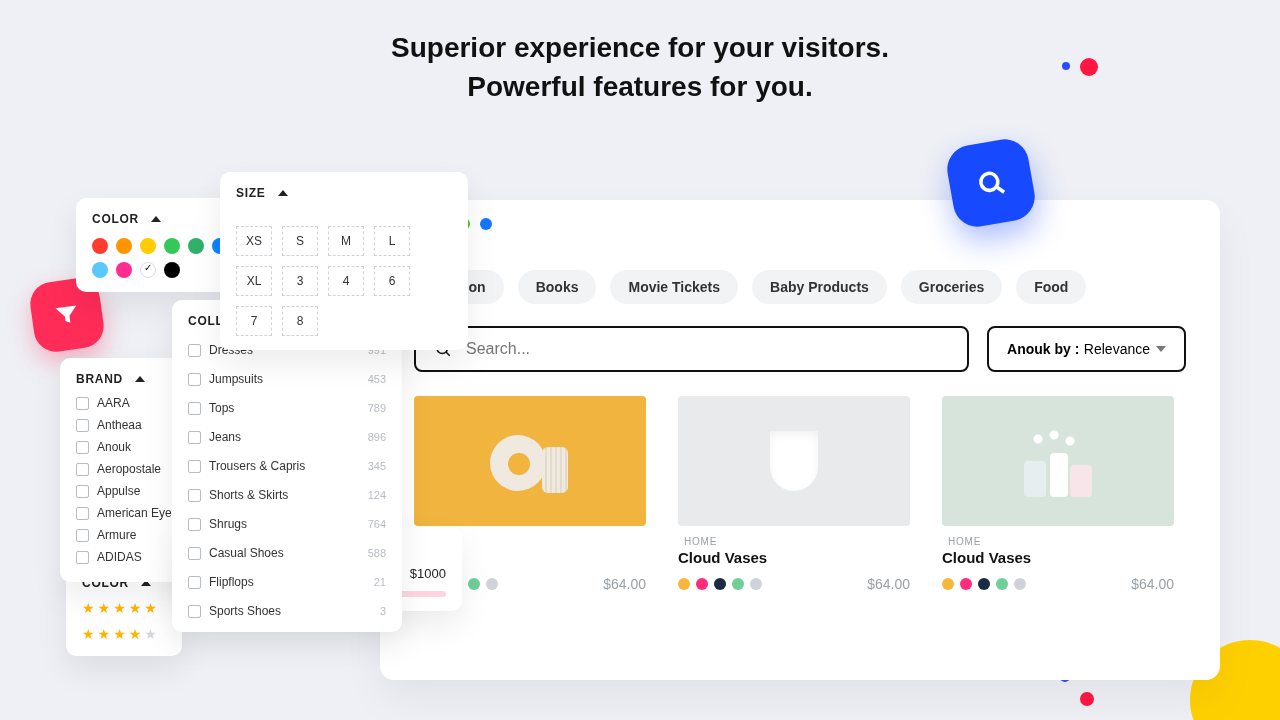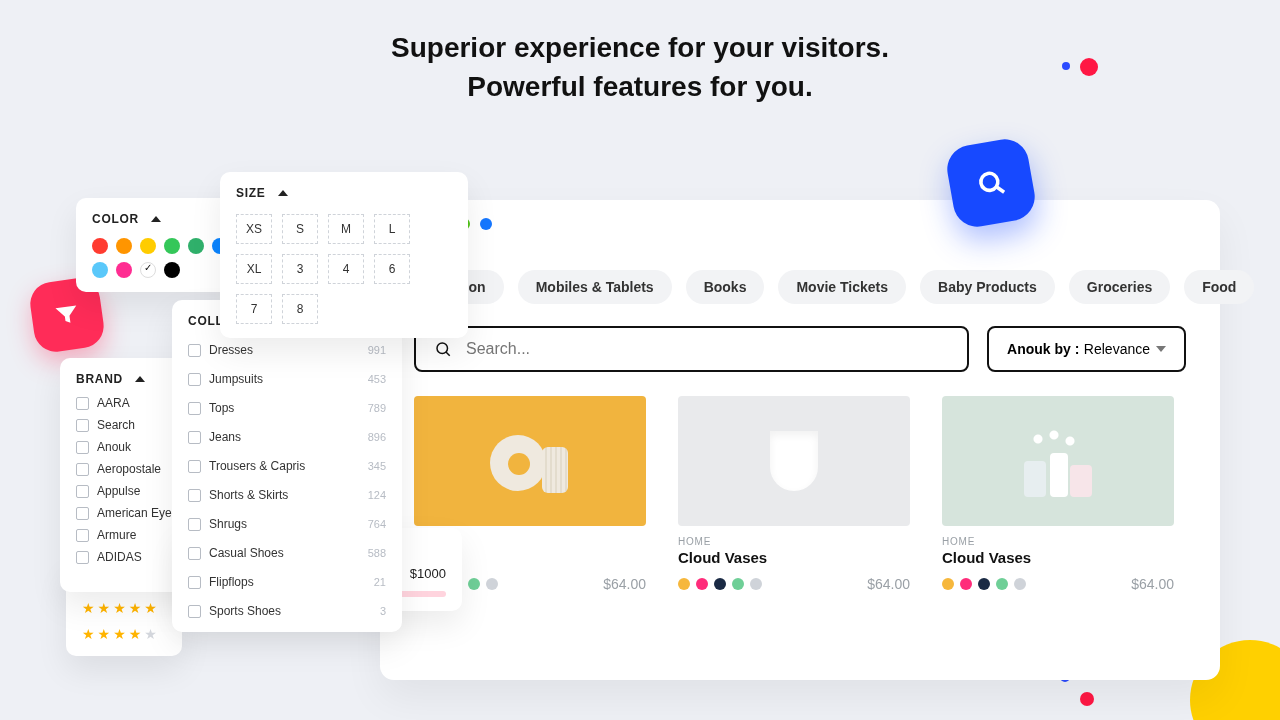--- a/index.html
+++ b/index.html
@@ -93,20 +93,21 @@
   width: 232px; height: 130px; border-radius: 4px;
   display:flex; align-items:center; justify-content:center;
   overflow: hidden;
 }
 .thumb.yellow { background: #f1b43e; }
 .thumb.grey { background: #e9eaec; }
 .thumb.green { background: #d6e4dc; }
 .product .cat {
   font-size: 10px; letter-spacing: .08em; color: #9aa0a6; text-transform: uppercase;
   margin-top: 10px;
+  margin-left: 6px;
 }
 .product .name { font-size: 15px; font-weight: 600; color: #111; margin-top: 2px; }
 .product .row2 { display:flex; justify-content:space-between; align-items:center; margin-top: 10px; }
 .swatches { display:flex; gap:6px; }
 .swatches span { width:12px; height:12px; border-radius:50%; display:inline-block; }
 .price { color:#9aa0a6; font-size: 14px; }
 
 
 .filter-blob {
   position: absolute; top: 280px; left: 32px;
@@ -140,36 +141,36 @@
 }
 .chev-up {
   width: 0; height: 0;
   border-left: 5px solid transparent;
   border-right: 5px solid transparent;
   border-bottom: 6px solid #222;
 }
 
 
 .card.size { top: 172px; left: 220px; width: 248px; z-index: 10; }
-.size-grid { display:flex; flex-wrap:wrap; gap:10px; margin-top: 14px; }
+.size-grid { display:flex; flex-wrap:wrap; gap:10px; margin-top: 26px; }
 .size-grid .cell {
   width: 36px; height: 30px;
   border: 1px dashed #cfd3d9;
   display:flex; align-items:center; justify-content:center;
   font-size: 12px; color:#333; cursor:pointer;
 }
 
 
 .card.color { top: 198px; left: 76px; width: 170px; z-index: 6; text-align: right; }
 .color-swatches { display:flex; flex-wrap:wrap; gap:8px; margin-top: 12px; }
 .color-swatches .dot { width: 16px; height:16px; border-radius:50%; display:inline-block; position:relative; }
 .dot.checked::after{ content:"✓"; position:absolute; font-size:10px; color:#111; left:3px; top:-1px; }
 
 
-.card.brand { top: 358px; left: 60px; width: 160px; z-index: 5; padding-bottom: 28px; }
+.card.brand { top: 358px; left: 60px; width: 160px; z-index: 5; padding-bottom: 18px; }
 .check-list { margin-top: 10px; display:flex; flex-direction:column; gap:8px; }
 .check-item { display:flex; align-items:center; gap:8px; font-size:12px; color:#333; cursor:pointer;}
 .check-box { width:13px; height:13px; border:1px solid #b7bcc4; border-radius:2px; flex:0 0 auto; }
 
 
 .card.collections { top: 300px; left: 172px; width: 230px; z-index: 9; }
 .coll-item { display:flex; align-items:center; justify-content:space-between; font-size:12px; color:#333; margin-top:15px; cursor:pointer;}
 .coll-item .left { display:flex; align-items:center; gap:8px; }
 .coll-item .cnt { color:#b7bcc4; font-size:11px; }
 
@@ -252,21 +253,20 @@
 <div class="main-panel">
   <div class="win-dots">
     <span class="r"></span>
       <span class="y"></span>
       <span class="g"></span>
       <span class="b"></span>
   </div>
 
   <div class="tabs">
     <div class="tab">Fashion</div>
-    <div class="tab">Mobiles &amp; Tablets</div>
     <div class="tab">Books</div>
     <div class="tab">Movie Tickets</div>
     <div class="tab">Baby Products</div>
     <div class="tab">Groceries</div>
     <div class="tab">Food</div>
   </div>
 
   <div class="search-sort-row">
     <div class="search-box">
       <svg width="18" height="18" viewBox="0 0 24 24" fill="none" stroke="#111" stroke-width="2">
@@ -389,21 +389,21 @@
       <span>BRAND</span>
     <span class="chev-up"></span>
     </h4>
   <div class="check-list" id="brand-list">
       <div class="check-item">
         <span class="check-box"></span>
         <span>AARA</span>
       </div>
       <div class="check-item">
         <span class="check-box"></span>
-        <span>Search</span>
+        <span>Antheaa</span>
       </div>
       <div class="check-item">
         <span class="check-box"></span>
         <span>Anouk</span>
       </div>
       <div class="check-item">
         <span class="check-box"></span>
         <span>Aeropostale</span>
       </div>
       <div class="check-item">

